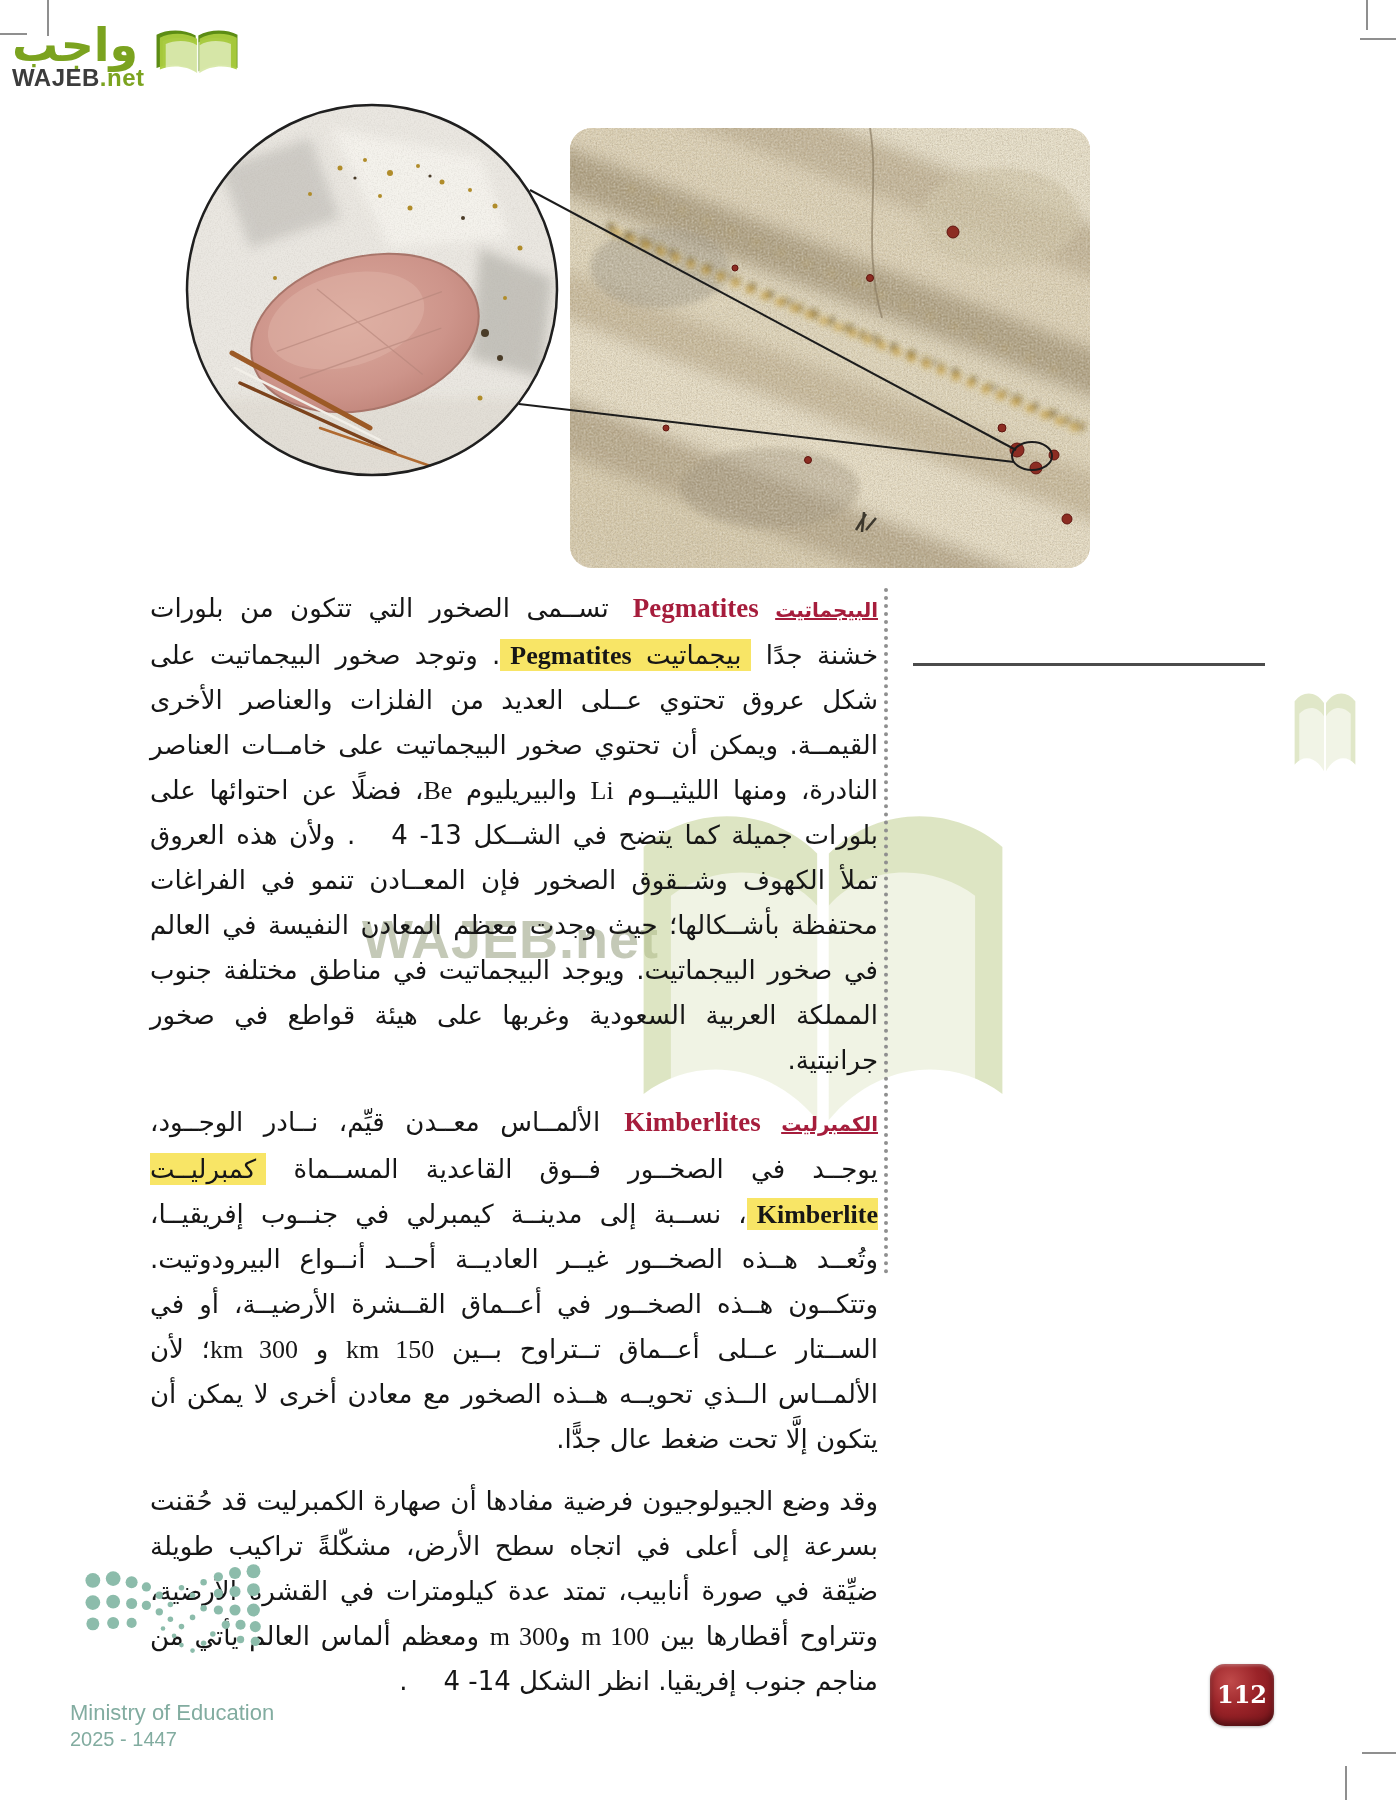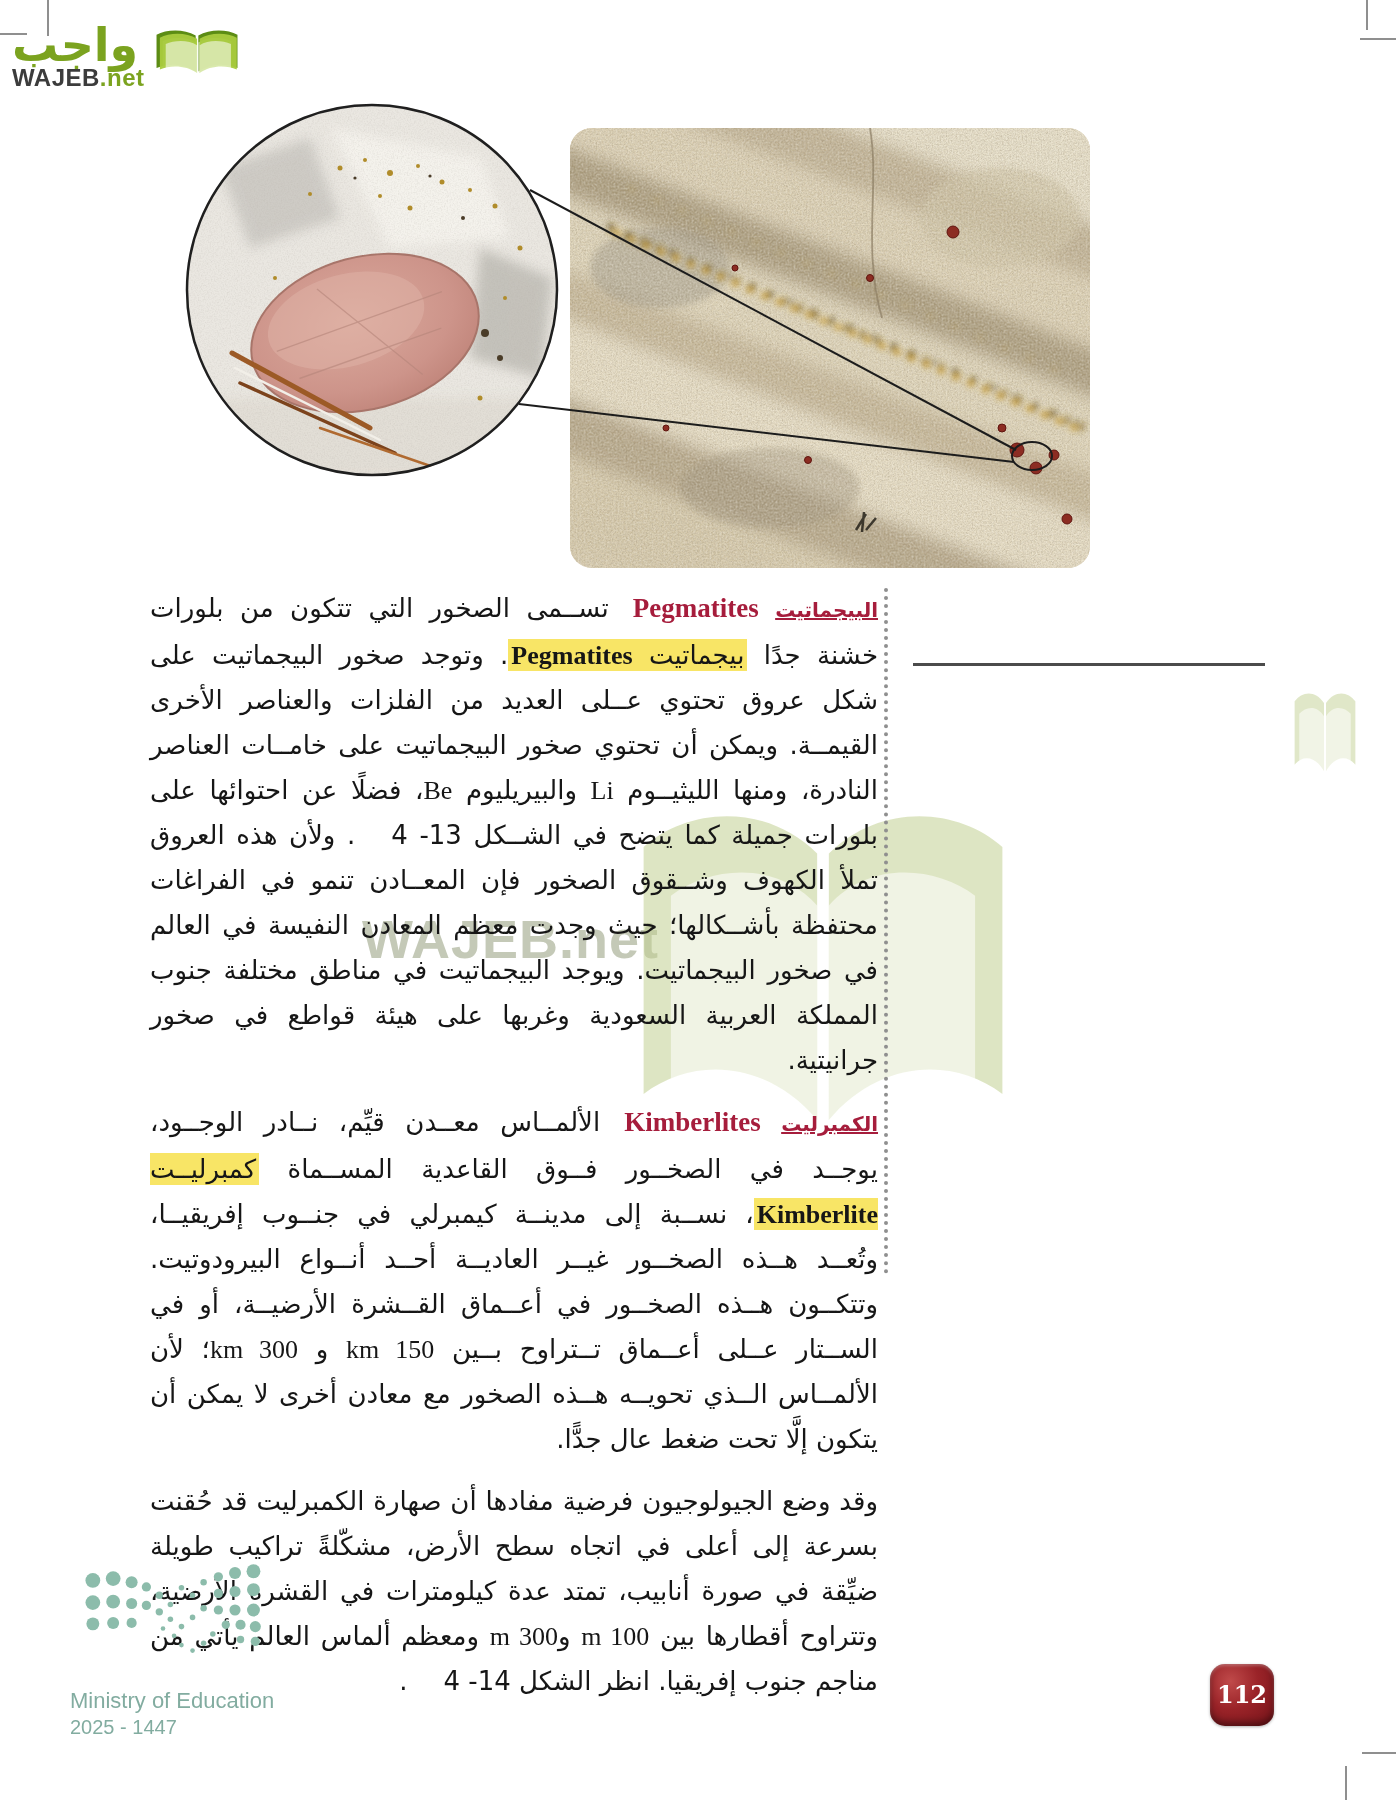--- a/index.html
+++ b/index.html
@@ -33,35 +33,35 @@
   .divider{position:absolute;left:884px;top:588px;height:686px;width:0;
            border-left:4px dotted #8f8f8f;z-index:3;}
 
   
   .body-text{position:absolute;left:150px;top:586px;width:728px;direction:rtl;
              text-align:justify;font-size:26px;line-height:45px;color:#161616;z-index:3;}
   .para{margin:0 0 17px 0;}
   .head-ar{color:#A61D3C;font-weight:bold;font-size:20px;text-decoration:underline;}
   .head-en{color:#A61D3C;font-weight:bold;font-size:27px;font-family:"Liberation Serif",serif;}
   .head-gap{display:inline-block;width:24px;}
-  .hl{background:#F8E566;padding:1px 3px;}
+  .hl{background:#F8E566;padding:1px 10px;}
   .lat{font-family:"Liberation Serif",serif;}
   .lat-b{font-family:"Liberation Serif",serif;font-weight:bold;}
   .ref{font-weight:normal;margin-left:36px;}
 
   
   .wm-text{position:absolute;left:362px;top:908px;font-family:"Liberation Sans",sans-serif;
            font-weight:bold;font-size:54px;letter-spacing:1px;color:rgba(138,148,112,0.5);z-index:2;}
   .wm-book{position:absolute;left:628px;top:795px;z-index:2;opacity:.55;}
   .wm-book-sm{position:absolute;left:1292px;top:688px;z-index:2;opacity:.5;}
 
   
   .moe{position:absolute;left:70px;top:1562px;width:280px;text-align:left;z-index:5;}
   .moe-ar{font-size:34px;font-weight:bold;color:#5f9e8d;margin-top:6px;letter-spacing:1px;}
-  .moe-en{font-size:22px;color:#82aca0;margin-top:2px;font-family:"Liberation Sans",sans-serif;}
+  .moe-en{font-size:22px;color:#82aca0;margin-top:14px;font-family:"Liberation Sans",sans-serif;}
   .moe-yr{font-size:20px;color:#82aca0;margin-top:2px;font-family:"Liberation Sans",sans-serif;}
 
   
   .badge{position:absolute;left:1210px;top:1664px;width:64px;height:62px;border-radius:15px;
          background:radial-gradient(circle at 32% 28%, #c04a4a 0%, #9a2328 45%, #731319 100%);
          box-shadow:inset 0 -4px 7px rgba(0,0,0,.4), inset 0 2px 3px rgba(255,255,255,.28), 0 1px 3px rgba(0,0,0,.3);
          color:#ffffff;font-weight:bold;font-size:24px;line-height:62px;text-align:center;
          font-family:"DejaVu Serif",serif;z-index:5;}
 </style>
 </head>

